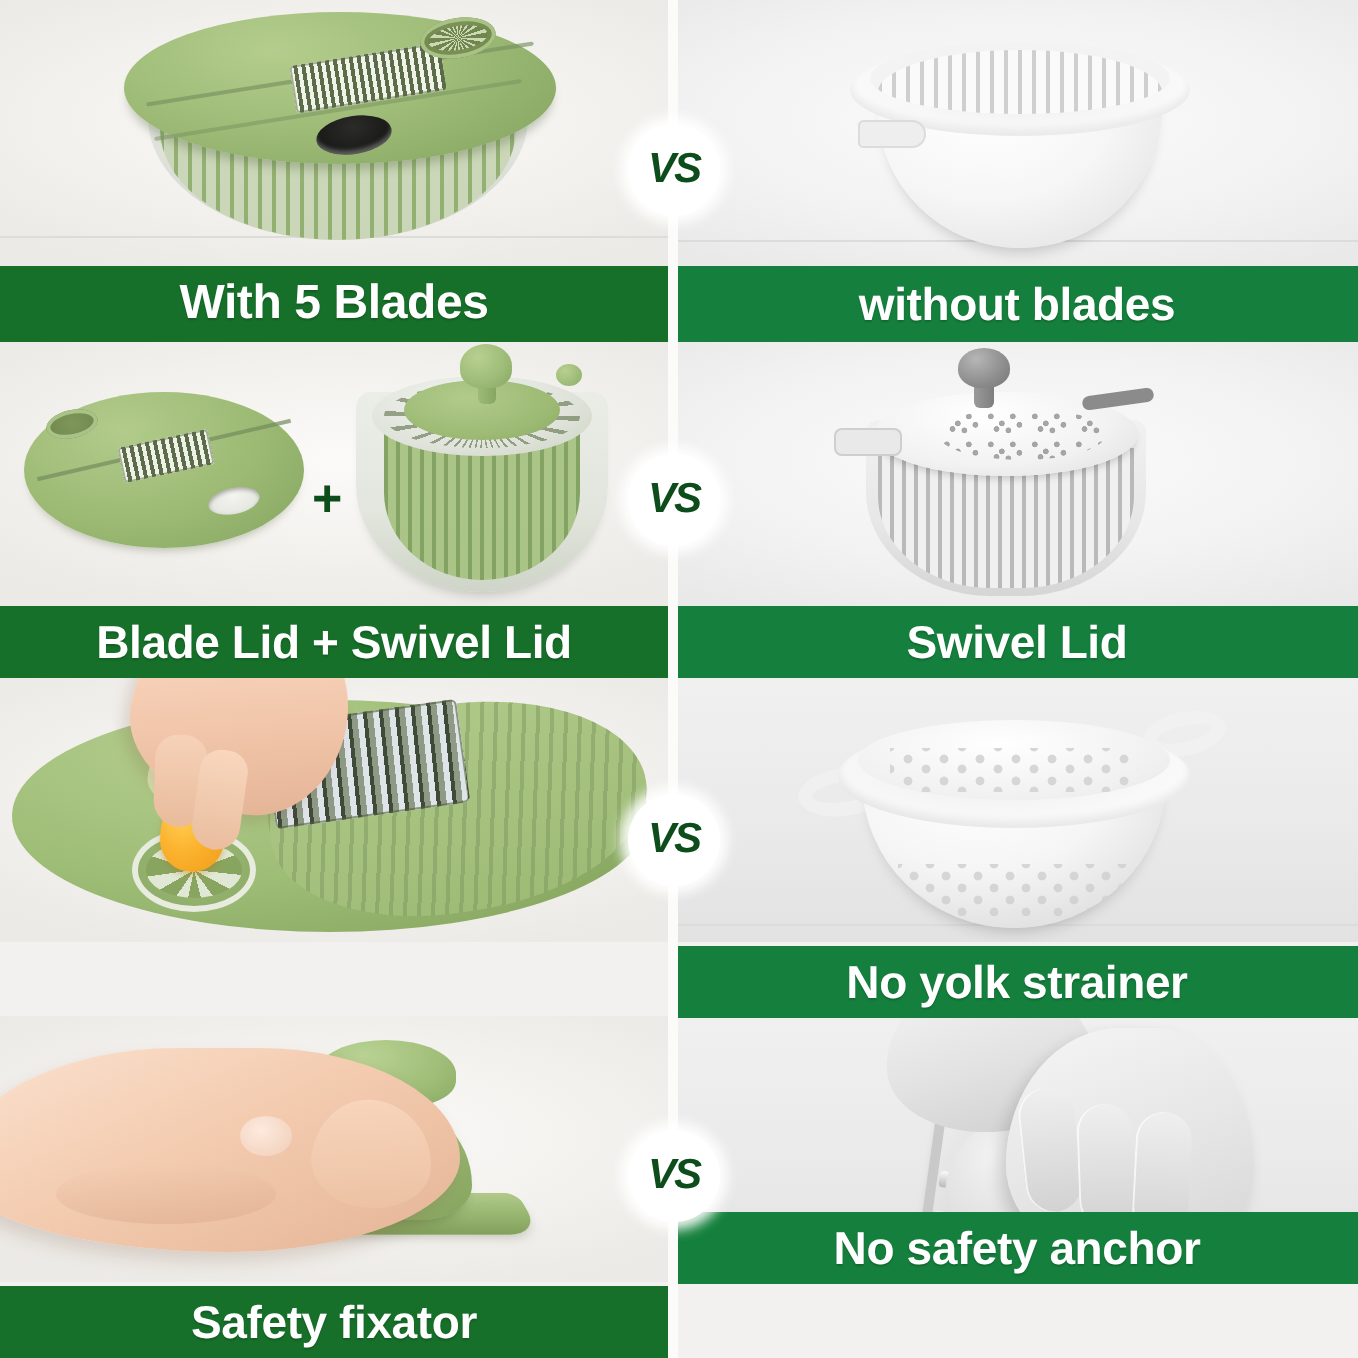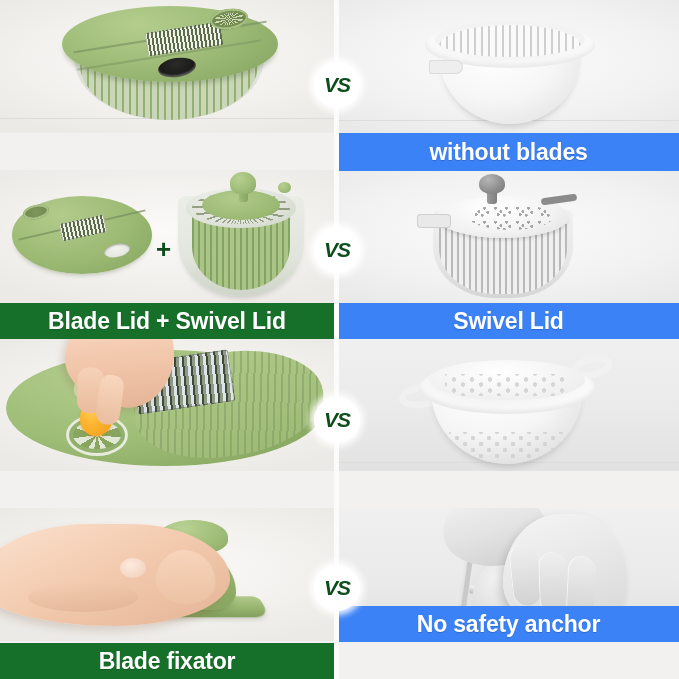--- a/index.html
+++ b/index.html
@@ -35,21 +35,21 @@
   .bar {
     position: absolute;
     display: flex; align-items: center; justify-content: center;
     color: #ffffff;
     font-weight: bold;
     letter-spacing: -0.2px;
     text-shadow: 0 1px 1px rgba(0,0,0,.18);
     white-space: nowrap;
   }
   .bar.green { background: #17702a; }
-  .bar.gray  { background: #3b82f6; }
+  .bar.gray  { background: #15803d; }
 
   
   .vs {
     position: absolute;
     width: 46px; height: 46px;
     border-radius: 50%;
     background: #ffffff;
     display: flex; align-items: center; justify-content: center;
     z-index: 7;
     box-shadow: 0 0 6px 4px rgba(255,255,255,.9);
@@ -602,27 +602,29 @@
       <div class="potato"></div>
       <div class="hand-d"></div>
       <div class="hand-c">
         <div class="fg" style="left:8px;  top:30px; transform:rotate(-6deg)"></div>
         <div class="fg" style="left:36px; top:38px; transform:rotate(-2deg)"></div>
         <div class="fg" style="left:64px; top:42px; transform:rotate(3deg)"></div>
       </div>
     </div>
   </div>
 
+  <div class="bar green" style="left:0;    top:133px; width:334px; height:38px; font-size:24px;">With 5 Blades</div>
   <div class="bar gray" style="left:338px; top:133px; width:341px; height:38px; font-size:23px;">without blades</div>
 
   <div class="bar gray" style="left:338px; top:303px; width:341px; height:36px; font-size:23px;">Swivel Lid</div>
   <div class="bar green" style="left:0;    top:303px; width:334px; height:36px; font-size:23px;">Blade Lid + Swivel Lid</div>
 
-
-  <div class="bar green" style="left:0;    top:643px; width:334px; height:36px; font-size:23px;">Blade fixator</div>
+  <div class="bar gray" style="left:338px; top:473px; width:341px; height:36px; font-size:23px;">No yolk strainer</div>
+
+  <div class="bar green" style="left:0;    top:643px; width:334px; height:36px; font-size:23px;">Safety fixator</div>
   <div class="bar gray" style="left:338px; top:606px; width:341px; height:36px; font-size:23px;">No safety anchor</div>
 
   <div class="vs" style="left:314px; top:62px">
     <span>VS</span>
   </div>
   <div class="vs" style="left:314px; top:227px">
     <span>VS</span>
   </div>
   <div class="vs" style="left:314px; top:397px">
     <span>VS</span>

